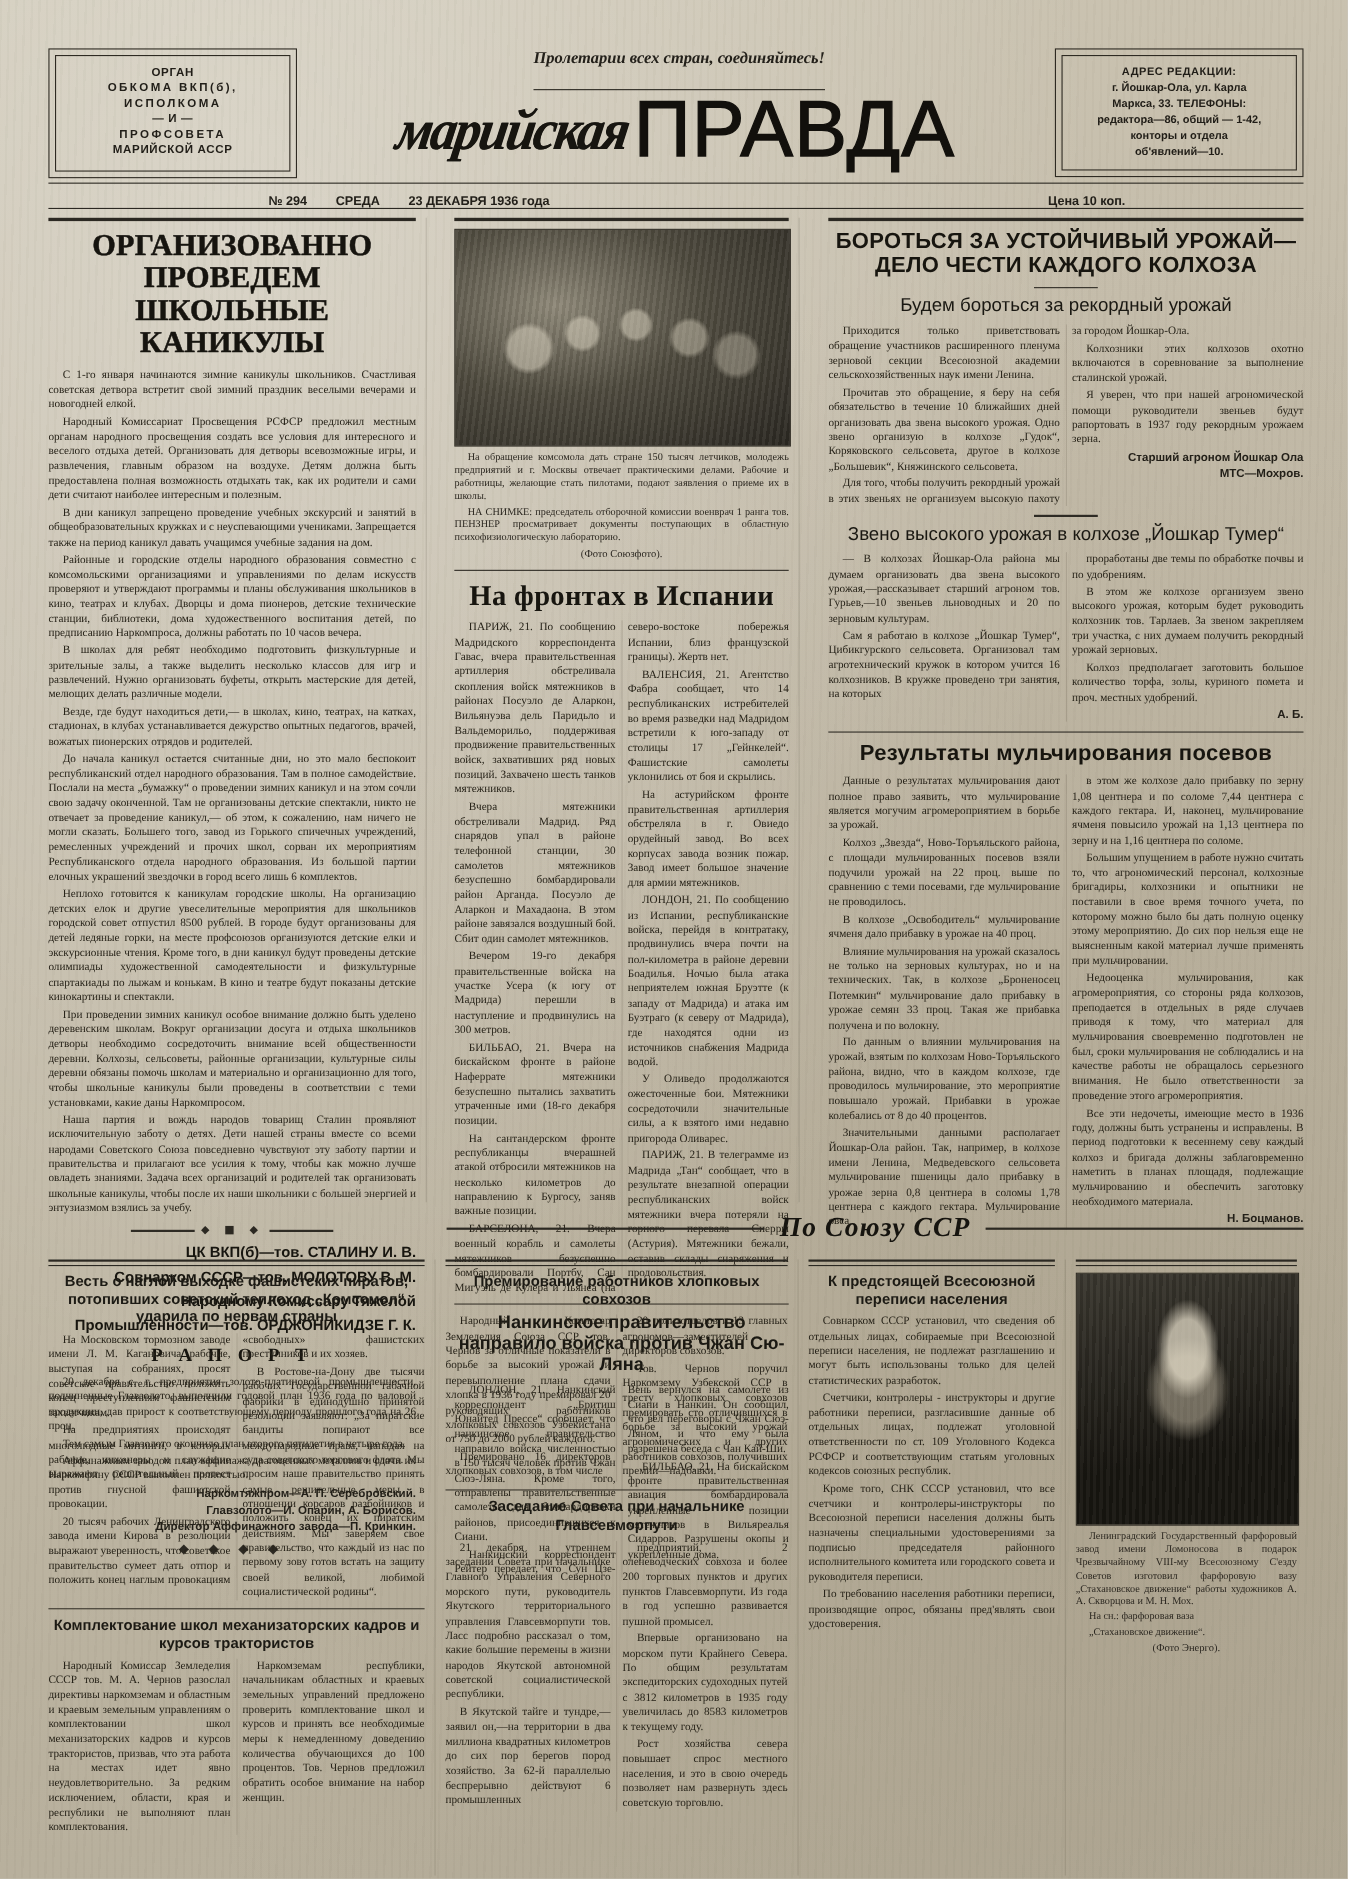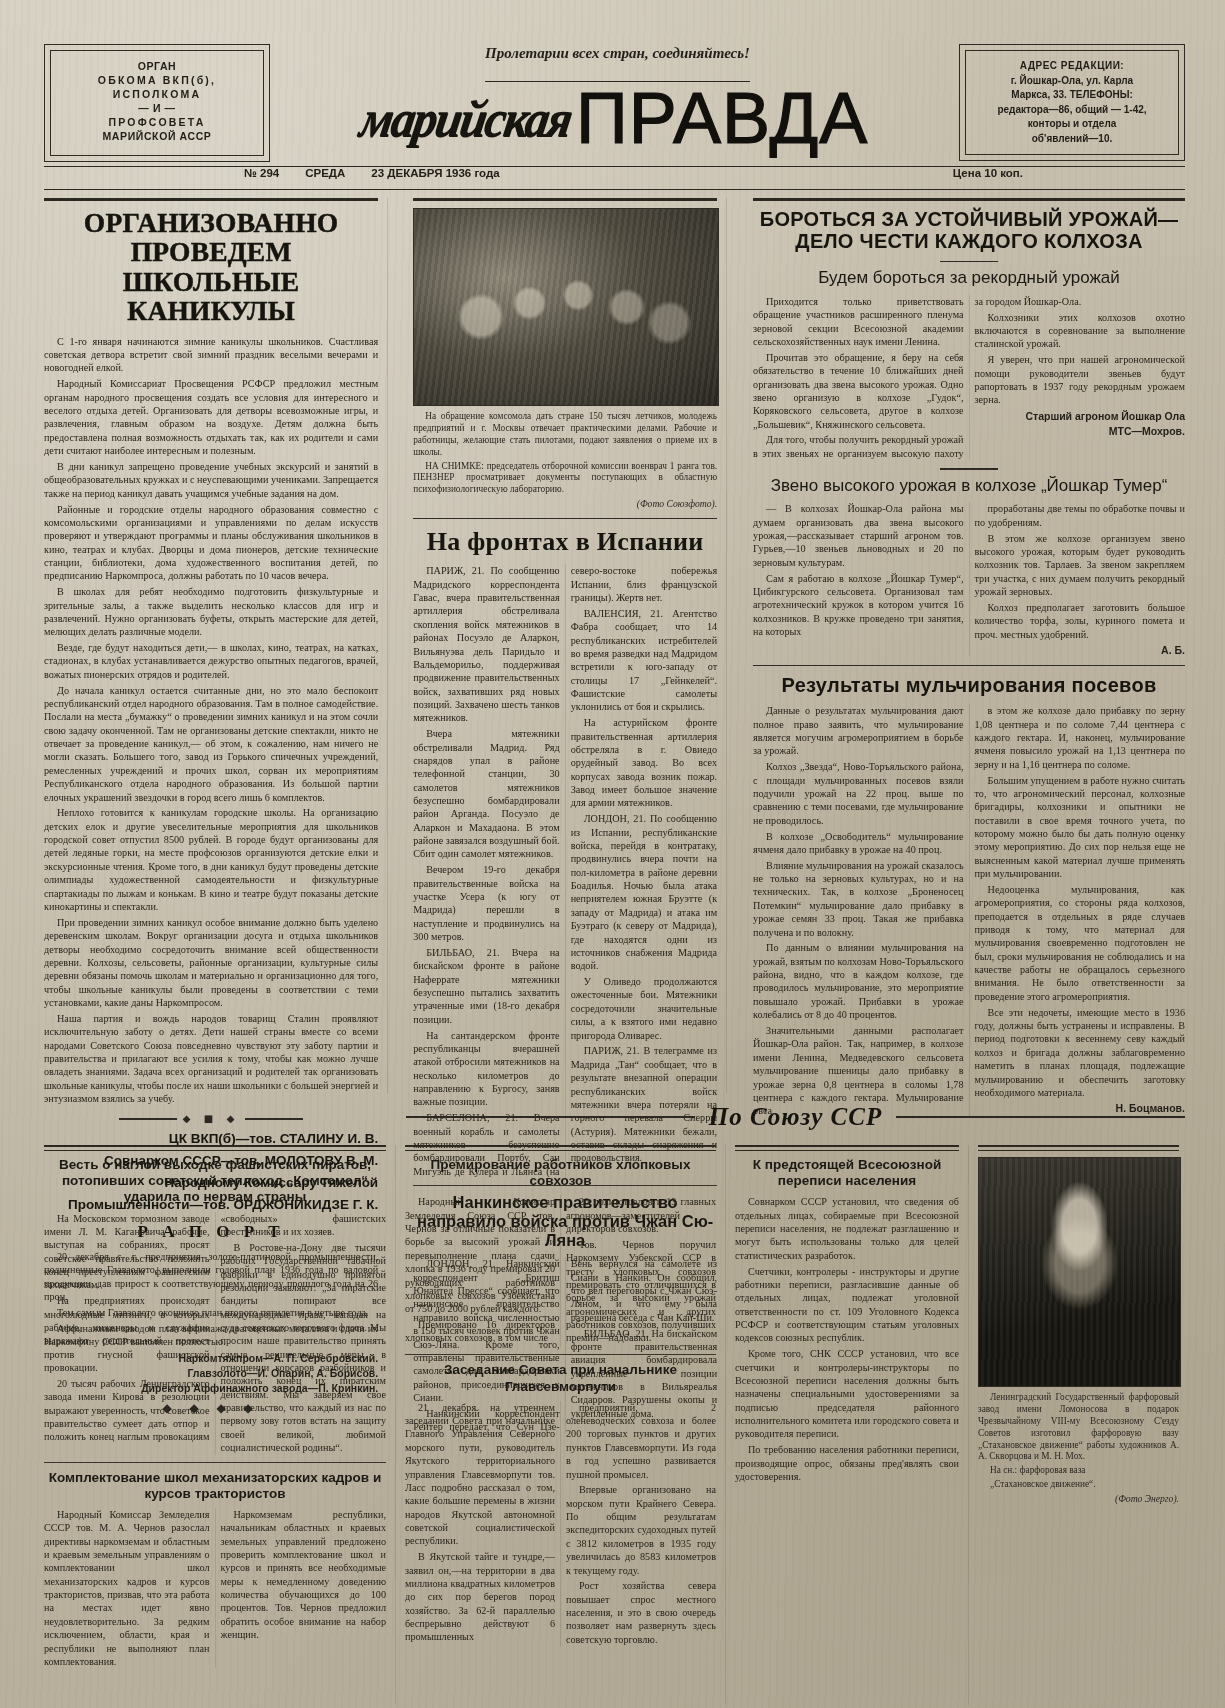--- a/index.html
+++ b/index.html
@@ -64,21 +64,21 @@
   .addr-inner{
     border:1px solid #2e2a22;padding:8px 6px;
     text-align:center;line-height:1.45;
     font-family:"Liberation Sans",sans-serif;
     font-size:10px;font-weight:700;color:#201d17;
   }
   .addr-inner .hd{letter-spacing:.5px;}
 
   .dateline{
     margin-top:4px;border-top:1.4px solid #2b2822;border-bottom:1.4px solid #2b2822;
-    height:22px;display:flex;align-items:flex-start;
+    height:22px;display:flex;align-items:flex-end;
     font-family:"Liberation Sans",sans-serif;font-size:11.5px;font-weight:700;color:#23201a;
   }
   .dl-mid{margin-left:200px;display:flex;gap:26px;}
   .dl-price{margin-left:auto;margin-right:162px;}
 
   
   .body-grid{display:flex;gap:16px;margin-top:8px;height:895px;}
   .col{box-sizing:border-box;}
   .col-left{width:352px;padding-right:9px;border-right:1.2px solid #56504332;}
   .col-mid{width:330px;padding:0 9px;border-right:1.2px solid #56504332;}
@@ -114,22 +114,22 @@
     font-family:"Liberation Serif",serif;
     font-size:10.2px;line-height:1.31;text-align:justify;
     color:#272319;margin:0 0 2.5px;text-indent:13px;
     hyphens:auto;
   }
   p.sig{
     font-family:"Liberation Sans",sans-serif;font-weight:700;font-size:10.5px;
     text-align:right;color:#221f18;margin:3px 0 2px;
   }
   p.src{
-    font-family:"Liberation Serif",serif;font-size:9.6px;text-align:right;
-    color:#2a2620;margin:2px 0;font-style:italic;
+    font-family:"Liberation Serif",serif;font-size:9.6px;text-align:center;
+    color:#2a2620;margin:2px 0;
   }
   .two-col{column-count:2;column-gap:11px;column-rule:1px solid #5d564733;}
 
   
   .photo{
     width:100%;height:196px;margin:2px 0 5px;
     background:
       radial-gradient(ellipse at 30% 35%, #8e8878 0%, #4e4a3e 45%, #2a2721 100%),
       linear-gradient(160deg,#6e6858,#33302a);
     position:relative;overflow:hidden;border:1px solid #2f2c24;

